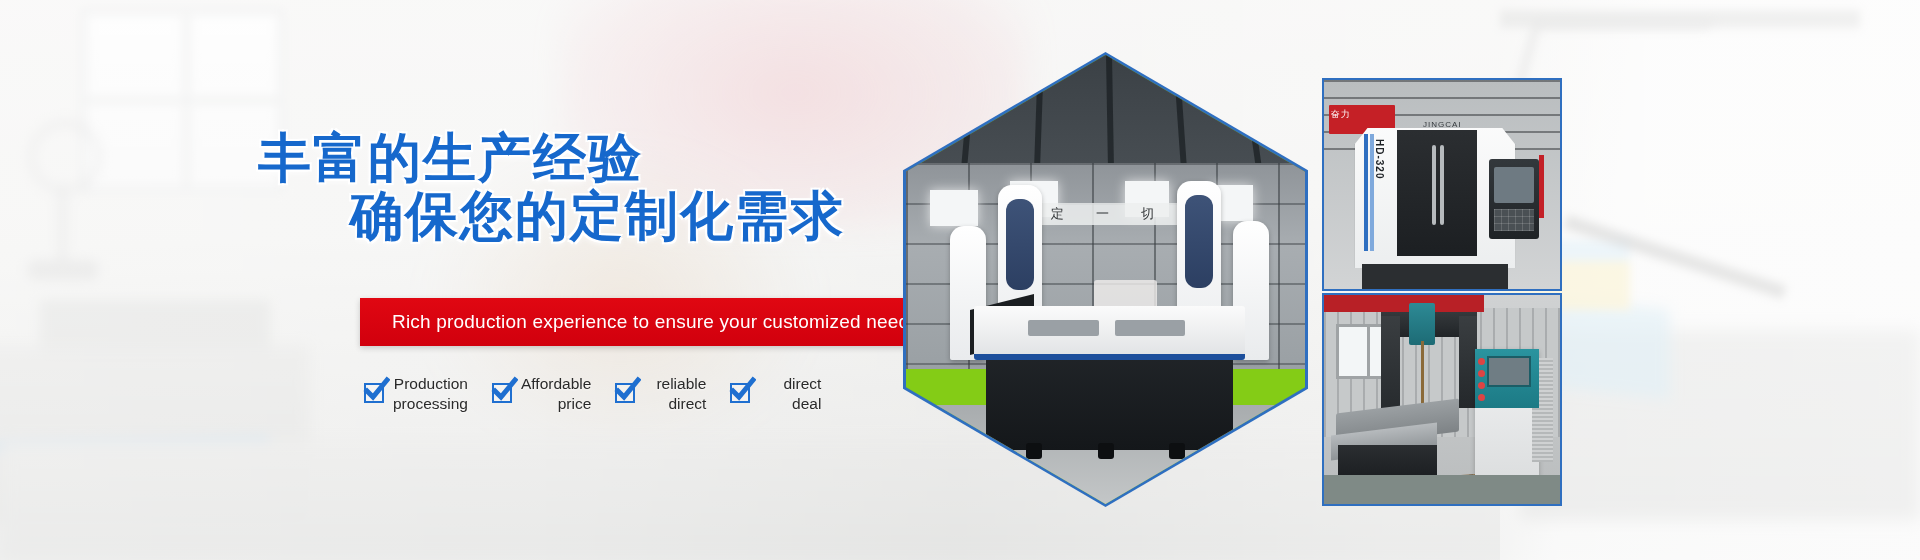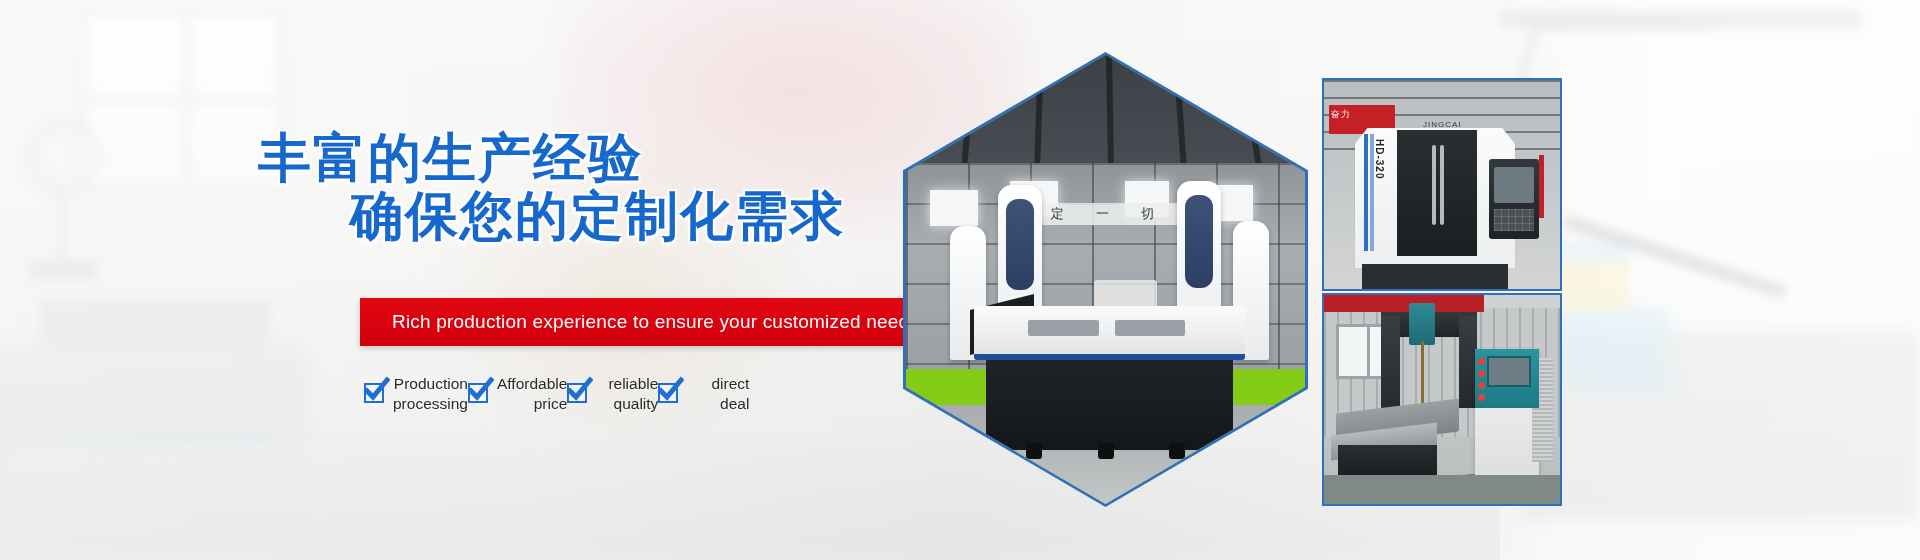--- a/index.html
+++ b/index.html
@@ -176,21 +176,21 @@
     padding-left: 32px;
     white-space: nowrap;
     font-family: "Liberation Sans", sans-serif;
   }
 
   .features {
     position: absolute;
     left: 364px; top: 374px;
     display: flex;
     align-items: flex-start;
-    gap: 0;
+    gap: 24px;
   }
   .feature {
     display: flex;
     align-items: flex-start;
     gap: 9px;
   }
   .chk {
     position: relative;
     width: 20px; height: 20px;
     border: 2px solid #1f6fd0;
@@ -544,21 +544,21 @@
 price</span>
     </div>
 
     <div class="feature">
       <span class="chk">
         <svg viewBox="0 0 28 28" aria-hidden="true">
           <path d="M5 15 L11 21 L25 4" fill="none" stroke="#1f6fd0" stroke-width="5" stroke-linecap="square" stroke-linejoin="miter"></path>
         </svg>
       </span>
       <span class="feature-label">reliable
-quality</span>
+direct</span>
     </div>
 
     <div class="feature">
       <span class="chk">
         <svg viewBox="0 0 28 28" aria-hidden="true">
           <path d="M5 15 L11 21 L25 4" fill="none" stroke="#1f6fd0" stroke-width="5" stroke-linecap="square" stroke-linejoin="miter"></path>
         </svg>
       </span>
       <span class="feature-label">direct
 deal</span>

